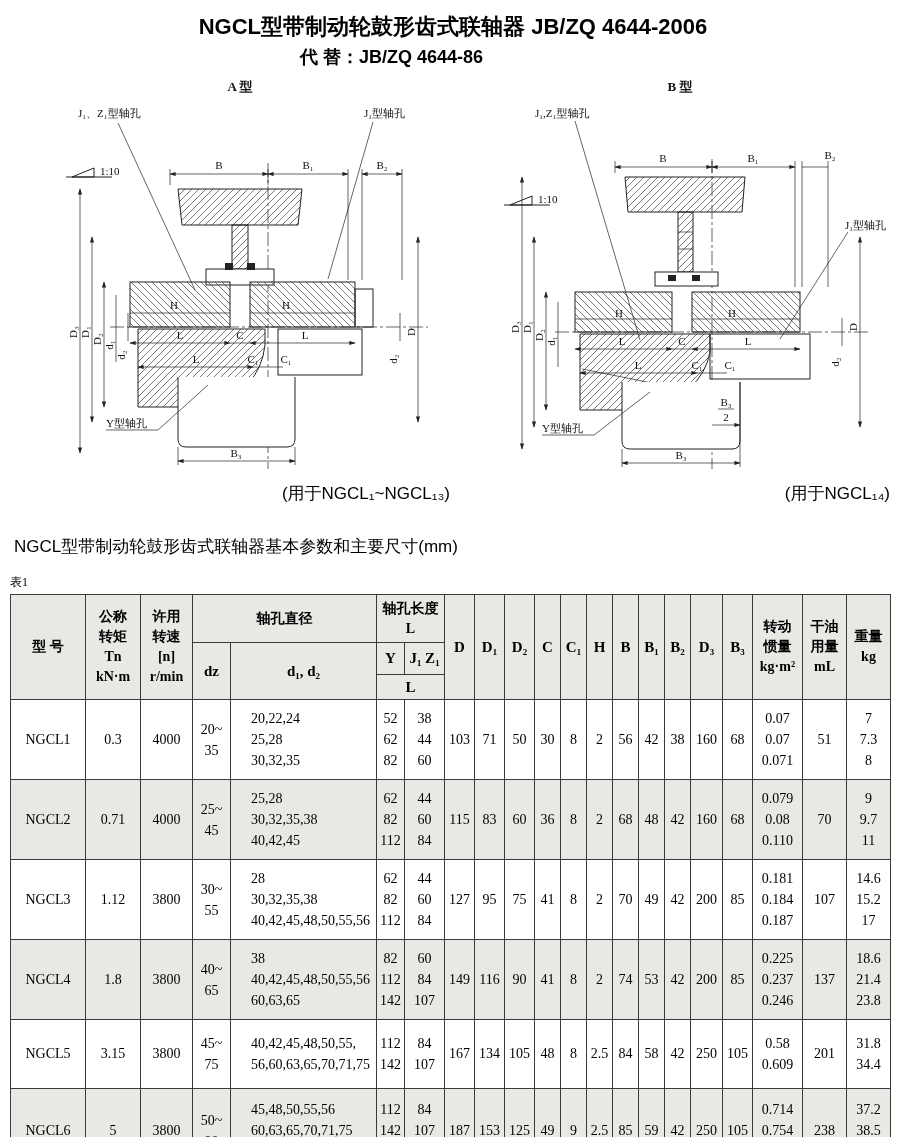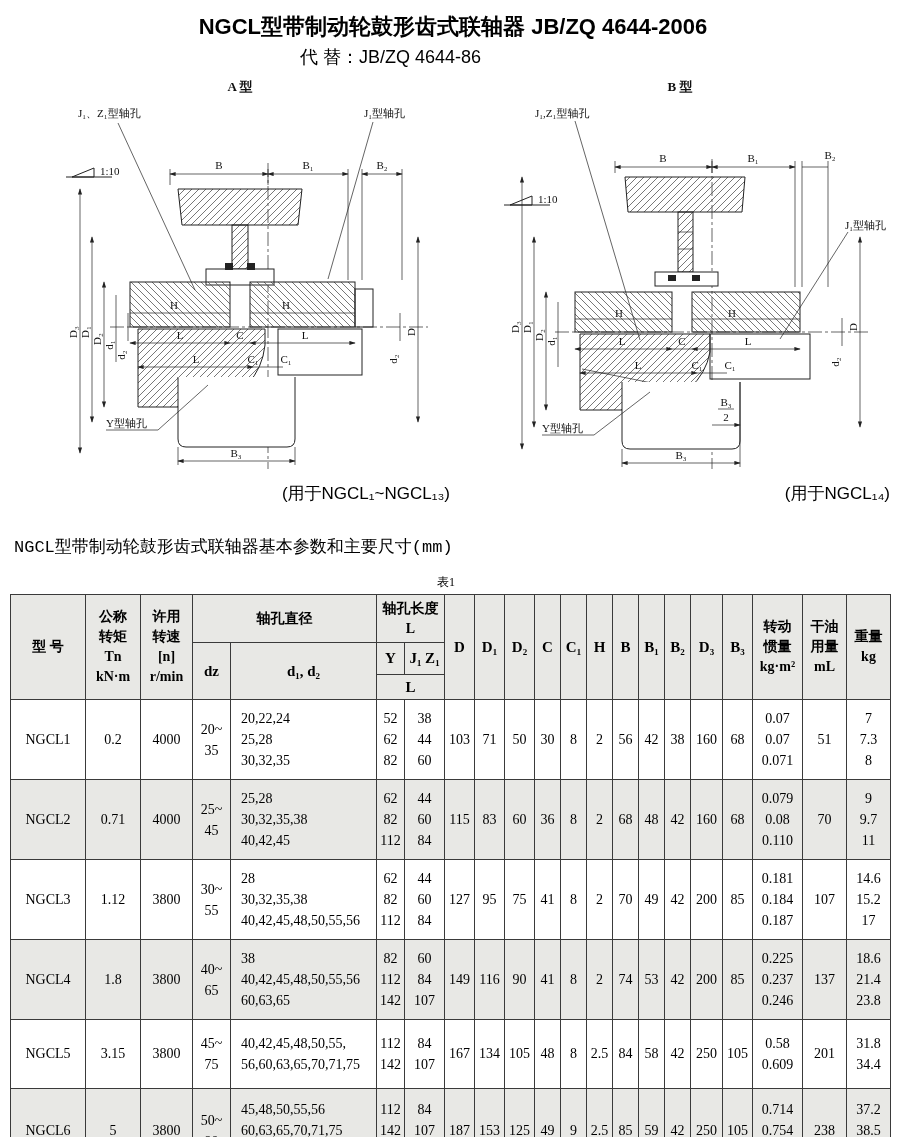--- a/index.html
+++ b/index.html
@@ -1,32 +1,32 @@
 <!DOCTYPE html>
 <html><head>
 <meta charset="utf-8">
 <style>
   html,body{margin:0;padding:0;background:#fff;color:#000;}
   body{width:900px;font-family:"Liberation Serif",serif;}
   .page{padding:6px 10px 18px 10px;}
   .title{font-family:"Liberation Sans",sans-serif;font-weight:bold;font-size:22px;margin:6px 0 0 6px;white-space:nowrap;text-align:center;}
-  .subtitle{font-family:"Liberation Sans",sans-serif;font-weight:normal;font-size:18px;margin:3px 0 0 290px;}
+  .subtitle{font-family:"Liberation Sans",sans-serif;font-weight:bold;font-size:18px;margin:3px 0 0 290px;}
   .figures{display:flex;margin-top:8px;}
   .figure{width:440px;}
   .figure svg{display:block;}
   .fig-caption{font-family:"Liberation Sans",sans-serif;font-size:17px;text-align:right;margin-top:10px;}
-  .section-heading{font-family:Liberation Mono, monospace;font-size:17px;margin:30px 0 0 4px;}
-  .table-tag{text-align:center;font-size:12px;margin:16px 8px 3px 0;font-family:"Liberation Serif",serif;}
+  .section-heading{font-family:Liberation Sans, sans-serif;font-size:17px;margin:30px 0 0 4px;}
+  .table-tag{text-align:left;font-size:12px;margin:16px 8px 3px 0;font-family:"Liberation Serif",serif;}
   table{border-collapse:collapse;table-layout:fixed;width:880px;margin:0 auto;}
   th,td{border:1px solid #3a3a3a;text-align:center;vertical-align:middle;padding:0;font-size:14px;overflow:hidden;}
   thead th{background:#e8e8e5;font-weight:bold;}
   tbody tr.stripe{background:#e8e8e5;}
   .ml{white-space:pre-line;line-height:21px;}
   .hd{line-height:20px;}
-  .d1d2{text-align:left;padding-left:10px;margin-top:20px;}
+  .d1d2{text-align:left;padding-left:20px;margin-top:20px;}
   .hletter{font-size:15px;}
   .rowA{height:80px;}
   .rowB{height:69px;}
   .rowC{height:84px;}
   svg text{font-family:"Liberation Serif",serif;fill:#111;}
   .svgtitle{font-size:13px;font-weight:bold;}
   .lbl{font-size:11px;}
   .dim{font-size:11px;}
 </style>
 </head>
@@ -319,21 +319,21 @@
         <th class="hletter">Y</th>
         <th class="hletter">J₁ Z₁</th>
       </tr>
       <tr style="height:25px;">
         <th colspan="2" class="hletter">L</th>
       </tr>
     </thead>
     <tbody>
       <tr class="rowA">
         <td>NGCL1</td>
-        <td>0.2</td>
+        <td>0.3</td>
         <td>4000</td>
         <td class="ml">20~
 35</td>
         <td class="ml d1d2">20,22,24
 25,28
 30,32,35</td>
         <td class="ml">52
 62
 82</td>
         <td class="ml">38

